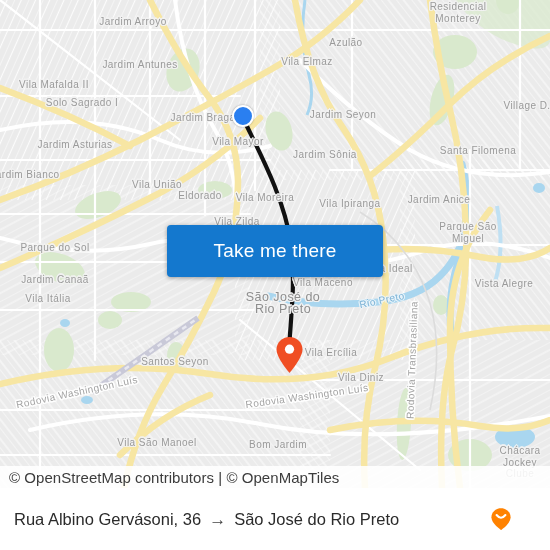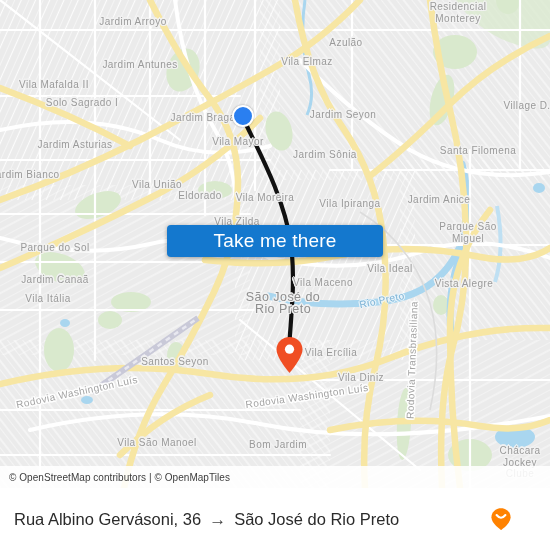--- a/index.html
+++ b/index.html
@@ -48,35 +48,35 @@
     box-sizing:border-box;
     box-shadow:0 0 2px rgba(0,0,0,.35);
     left:232px;top:105px;
   }
   #dest-marker{
     position:absolute;left:275px;top:336px;width:29px;height:38px;
   }
 
   
   #cta-button{
-    position:absolute;left:167px;top:225px;width:216px;height:32px;
+    position:absolute;left:167px;top:225px;width:216px;height:52px;
     background:#1478ce;border:none;border-radius:4px;
     color:#ffffff;font-size:19px;letter-spacing:.2px;
     font-family:"Liberation Sans","DejaVu Sans",sans-serif;
     box-shadow:0 1px 4px rgba(0,0,0,.35);
     cursor:pointer;
     display:flex;align-items:center;justify-content:center;
   }
 
   
   #attribution{
     position:absolute;left:0;bottom:0;width:550px;height:22px;
     background:rgba(255,255,255,.88);
     display:flex;align-items:center;
-    font-size:10px;color:#3c3c3c;
+    font-size:15px;color:#3c3c3c;
     padding-left:9px;box-sizing:border-box;
     letter-spacing:.05px;
   }
 
   
   #footer{
     position:absolute;left:0;top:488px;width:526px;height:62px;
     background:#ffffff;
     display:flex;align-items:center;
     box-sizing:border-box;padding:0 14px 0 14px;
@@ -237,21 +237,21 @@
     <div class="maplabel" style="left:237px;top:221px;">Vila Zilda</div>
     <div class="maplabel" style="left:350px;top:203px;">Vila Ipiranga</div>
     <div class="maplabel" style="left:439px;top:199px;">Jardim Anice</div>
     <div class="maplabel two" style="left:468px;top:232px;">Parque São
 Miguel</div>
     <div class="maplabel" style="left:55px;top:247px;">Parque do Sol</div>
     <div class="maplabel" style="left:55px;top:279px;">Jardim Canaã</div>
     <div class="maplabel" style="left:48px;top:298px;">Vila Itália</div>
     <div class="maplabel" style="left:323px;top:282px;">Vila Maceno</div>
     <div class="maplabel" style="left:390px;top:268px;">Vila Ideal</div>
-    <div class="maplabel" style="left:464px;top:283px;">Vista Alegre</div>
+    <div class="maplabel" style="left:504px;top:283px;">Vista Alegre</div>
     <div class="maplabel two big" style="left:283px;top:303px;">São José do
 Rio Preto</div>
     <div class="maplabel" style="left:175px;top:361px;">Santos Seyon</div>
     <div class="maplabel" style="left:331px;top:352px;">Vila Ercília</div>
     <div class="maplabel" style="left:345px;top:377px;padding-left:32px;">Vila Diniz</div>
     <div class="maplabel" style="left:157px;top:442px;">Vila São Manoel</div>
     <div class="maplabel" style="left:278px;top:444px;">Bom Jardim</div>
     <div class="maplabel two" style="left:520px;top:462px;">Chácara
 Jockey Clube</div>
 

